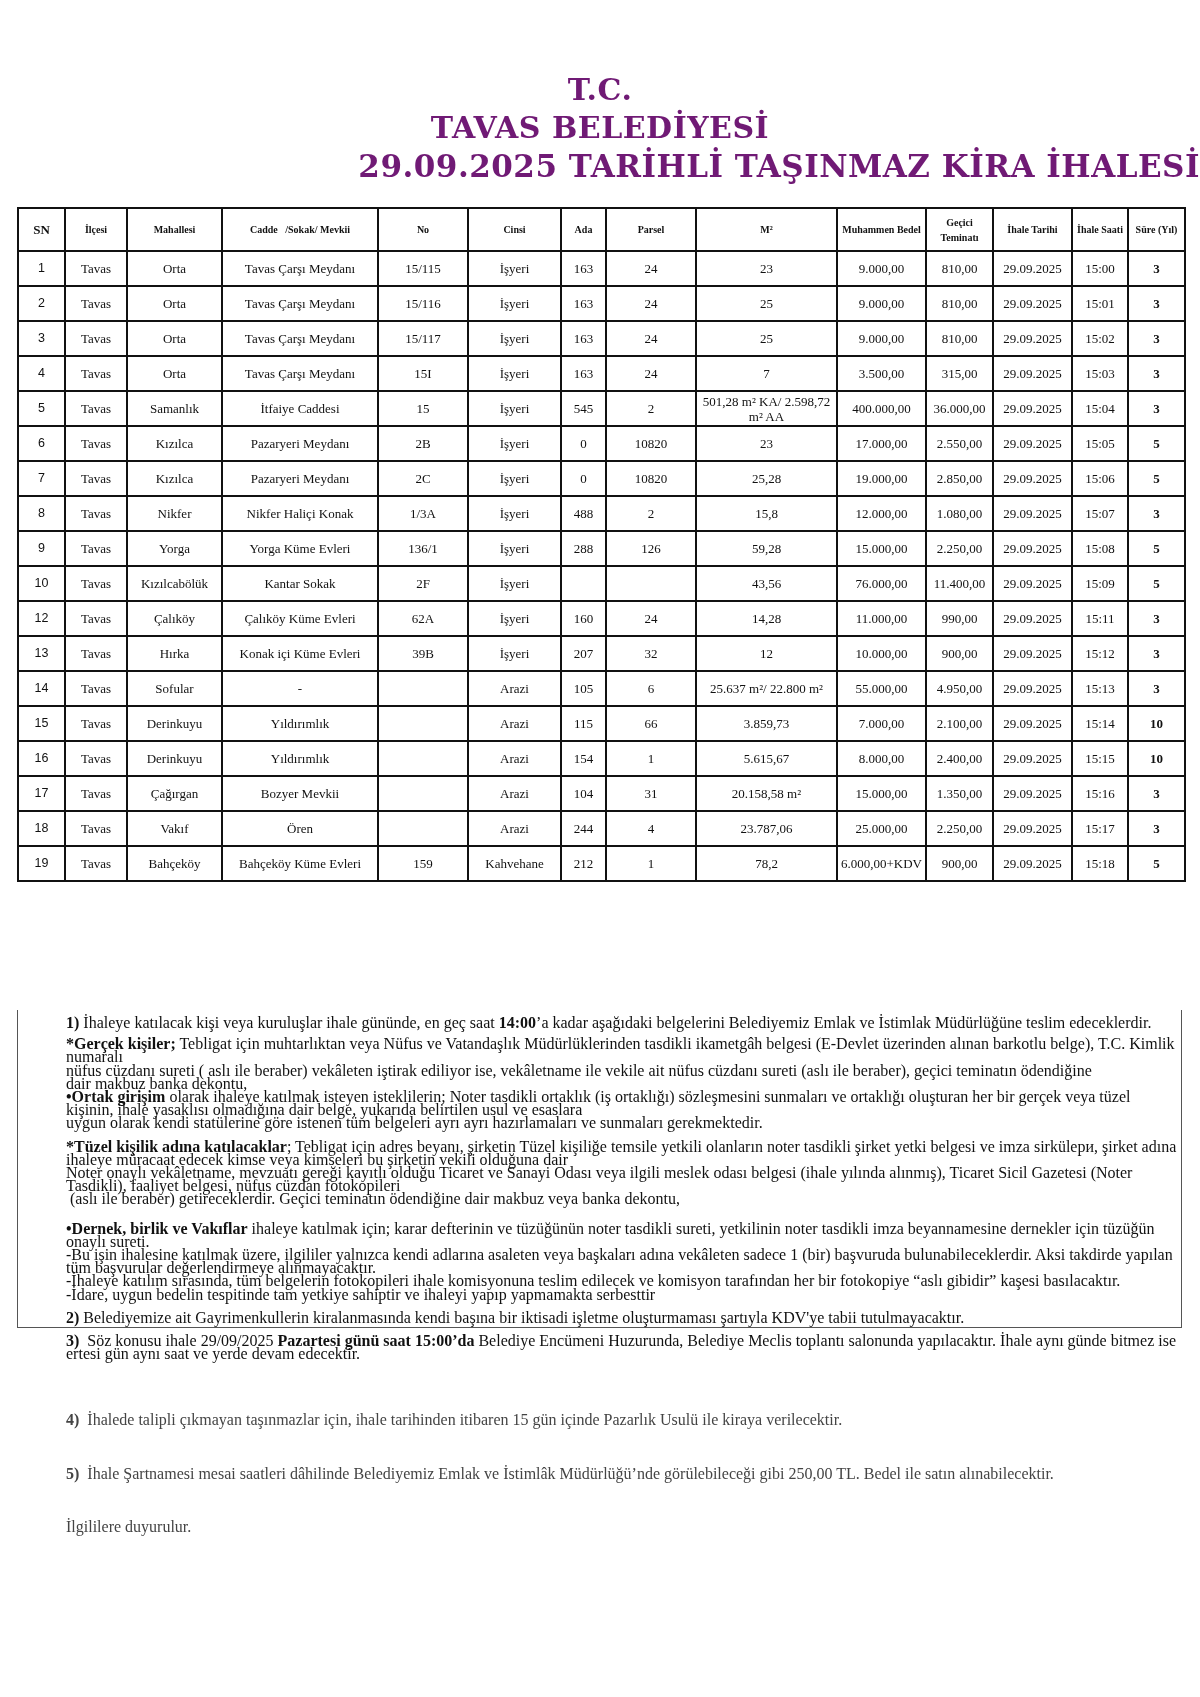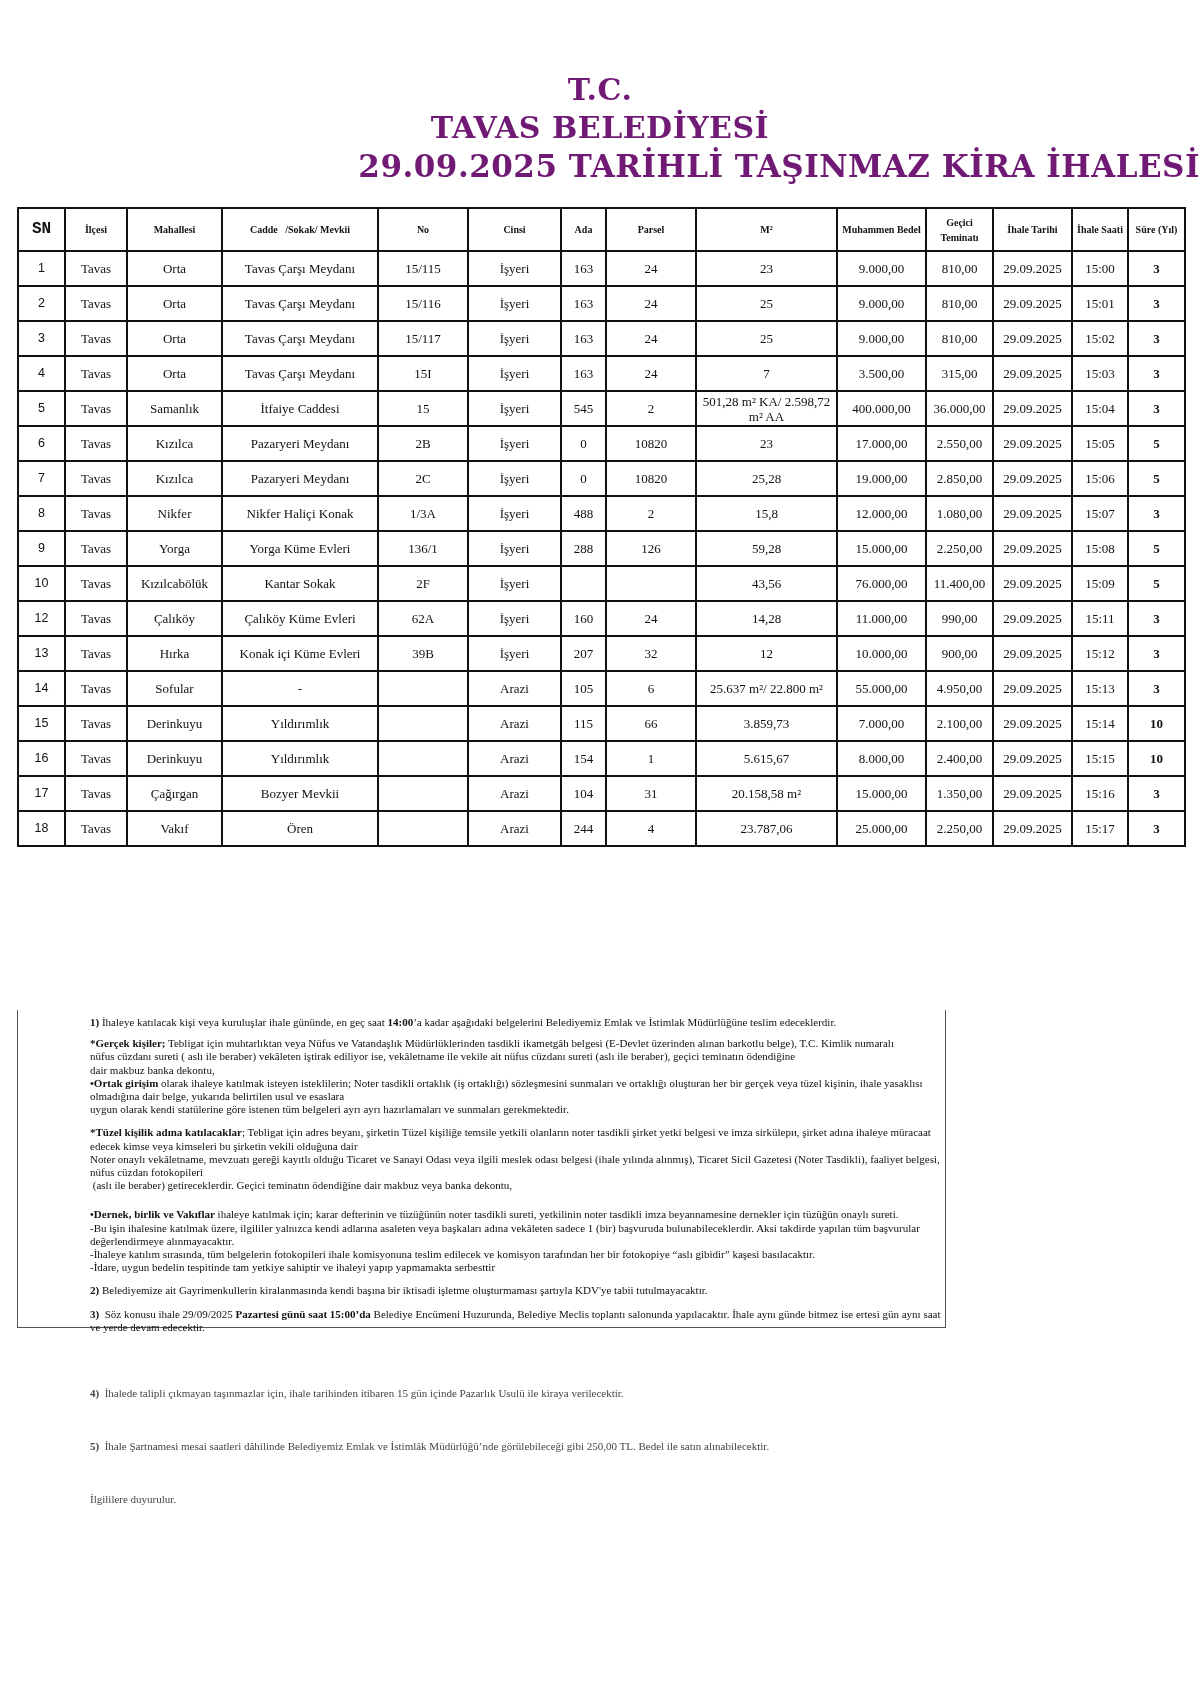--- a/index.html
+++ b/index.html
@@ -4,25 +4,25 @@
 <style>
   html, body { margin:0; padding:0; background:#ffffff; }
   body { width:1200px; height:1697px; position:relative; font-family:"Liberation Serif", serif; color:#111; }
   .title { position:absolute; left:0; width:1200px; text-align:center; font-family:"DejaVu Serif", serif; font-weight:bold; color:#701a75; letter-spacing:0.5px; }
   .t1 { top:72px; font-size:30px; }
   .t2 { top:110px; font-size:30px; }
   .t3 { top:148px; font-size:31px;text-align:right; }
   table.main { position:absolute; left:17px; top:207px; width:1167px; border-collapse:collapse; table-layout:fixed; }
   table.main th, table.main td { border:2px solid #111; text-align:center; vertical-align:middle; padding:0 2px; font-size:13px; line-height:15px; }
   table.main th { height:41px; font-weight:bold; font-size:10px; }
-  table.main th.sn { font-family:Liberation Mono, monospace; font-size:16px; }
+  table.main th.sn { font-family:Liberation Serif, serif; font-size:13px; }
   table.main td { height:33px; }
   table.main td.sn { font-family:"Liberation Sans", sans-serif; font-size:12.5px; }
   table.main td.sure { font-weight:bold; }
-  .notes { position:absolute; left:17px; top:1010px; width:929px; height:318px; border:1.5px solid #555; border-top:none; box-sizing:border-box; padding:6px 0 0 72px; font-size:11px; line-height:13.2px; color:#111; }
+  .notes { position:absolute; left:17px; top:1010px; width:1165px; height:318px; border:1.5px solid #555; border-top:none; box-sizing:border-box; padding:6px 0 0 48px; font-size:16px; line-height:13.2px; color:#111; }
   .notes p { margin:0; }
   .notes .gap { height:10px; }
   .notes .gap2 { height:8px; }
   .notes .gray { color:#444;margin-top:40px; }
   .notes b { font-weight:bold; }
 </style>
 </head>
 <body>
 
 <div class="title t1">T.C.</div>
@@ -330,20 +330,36 @@
         <td>Arazi</td>
         <td>244</td>
         <td>4</td>
         <td>23.787,06</td>
         <td>25.000,00</td>
         <td>2.250,00</td>
         <td>29.09.2025</td>
         <td>15:17</td>
         <td class="sure">3</td>
       </tr>
+      <tr>
+        <td class="sn">19</td>
+        <td>Tavas</td>
+        <td>Bahçeköy</td>
+        <td>Bahçeköy Küme Evleri</td>
+        <td>159</td>
+        <td>Kahvehane</td>
+        <td>212</td>
+        <td>1</td>
+        <td>78,2</td>
+        <td>6.000,00+KDV</td>
+        <td>900,00</td>
+        <td>29.09.2025</td>
+        <td>15:18</td>
+        <td class="sure">5</td>
+      </tr>
     </tbody>
 </table>
 
 <div class="notes">
   <p><b>1)</b><span> İhaleye katılacak kişi veya kuruluşlar ihale gününde, en geç saat </span><b>14:00</b><span>’a kadar aşağıdaki belgelerini Belediyemiz Emlak ve İstimlak Müdürlüğüne teslim edeceklerdir.</span></p>
   <div class="gap2"></div>
   <p><b>*Gerçek kişiler;</b><span> Tebligat için muhtarlıktan veya Nüfus ve Vatandaşlık Müdürlüklerinden tasdikli ikametgâh belgesi (E-Devlet üzerinden alınan barkotlu belge), T.C. Kimlik numaralı</span></p>
   <p>nüfus cüzdanı sureti ( aslı ile beraber) vekâleten iştirak ediliyor ise, vekâletname ile vekile ait nüfus cüzdanı sureti (aslı ile beraber), geçici teminatın ödendiğine</p>
   <p>dair makbuz banka dekontu,</p>
   <p><b>•Ortak girişim</b><span> olarak ihaleye katılmak isteyen isteklilerin; Noter tasdikli ortaklık (iş ortaklığı) sözleşmesini sunmaları ve ortaklığı oluşturan her bir gerçek veya tüzel kişinin, ihale yasaklısı olmadığına dair belge, yukarıda belirtilen usul ve esaslara</span></p>

